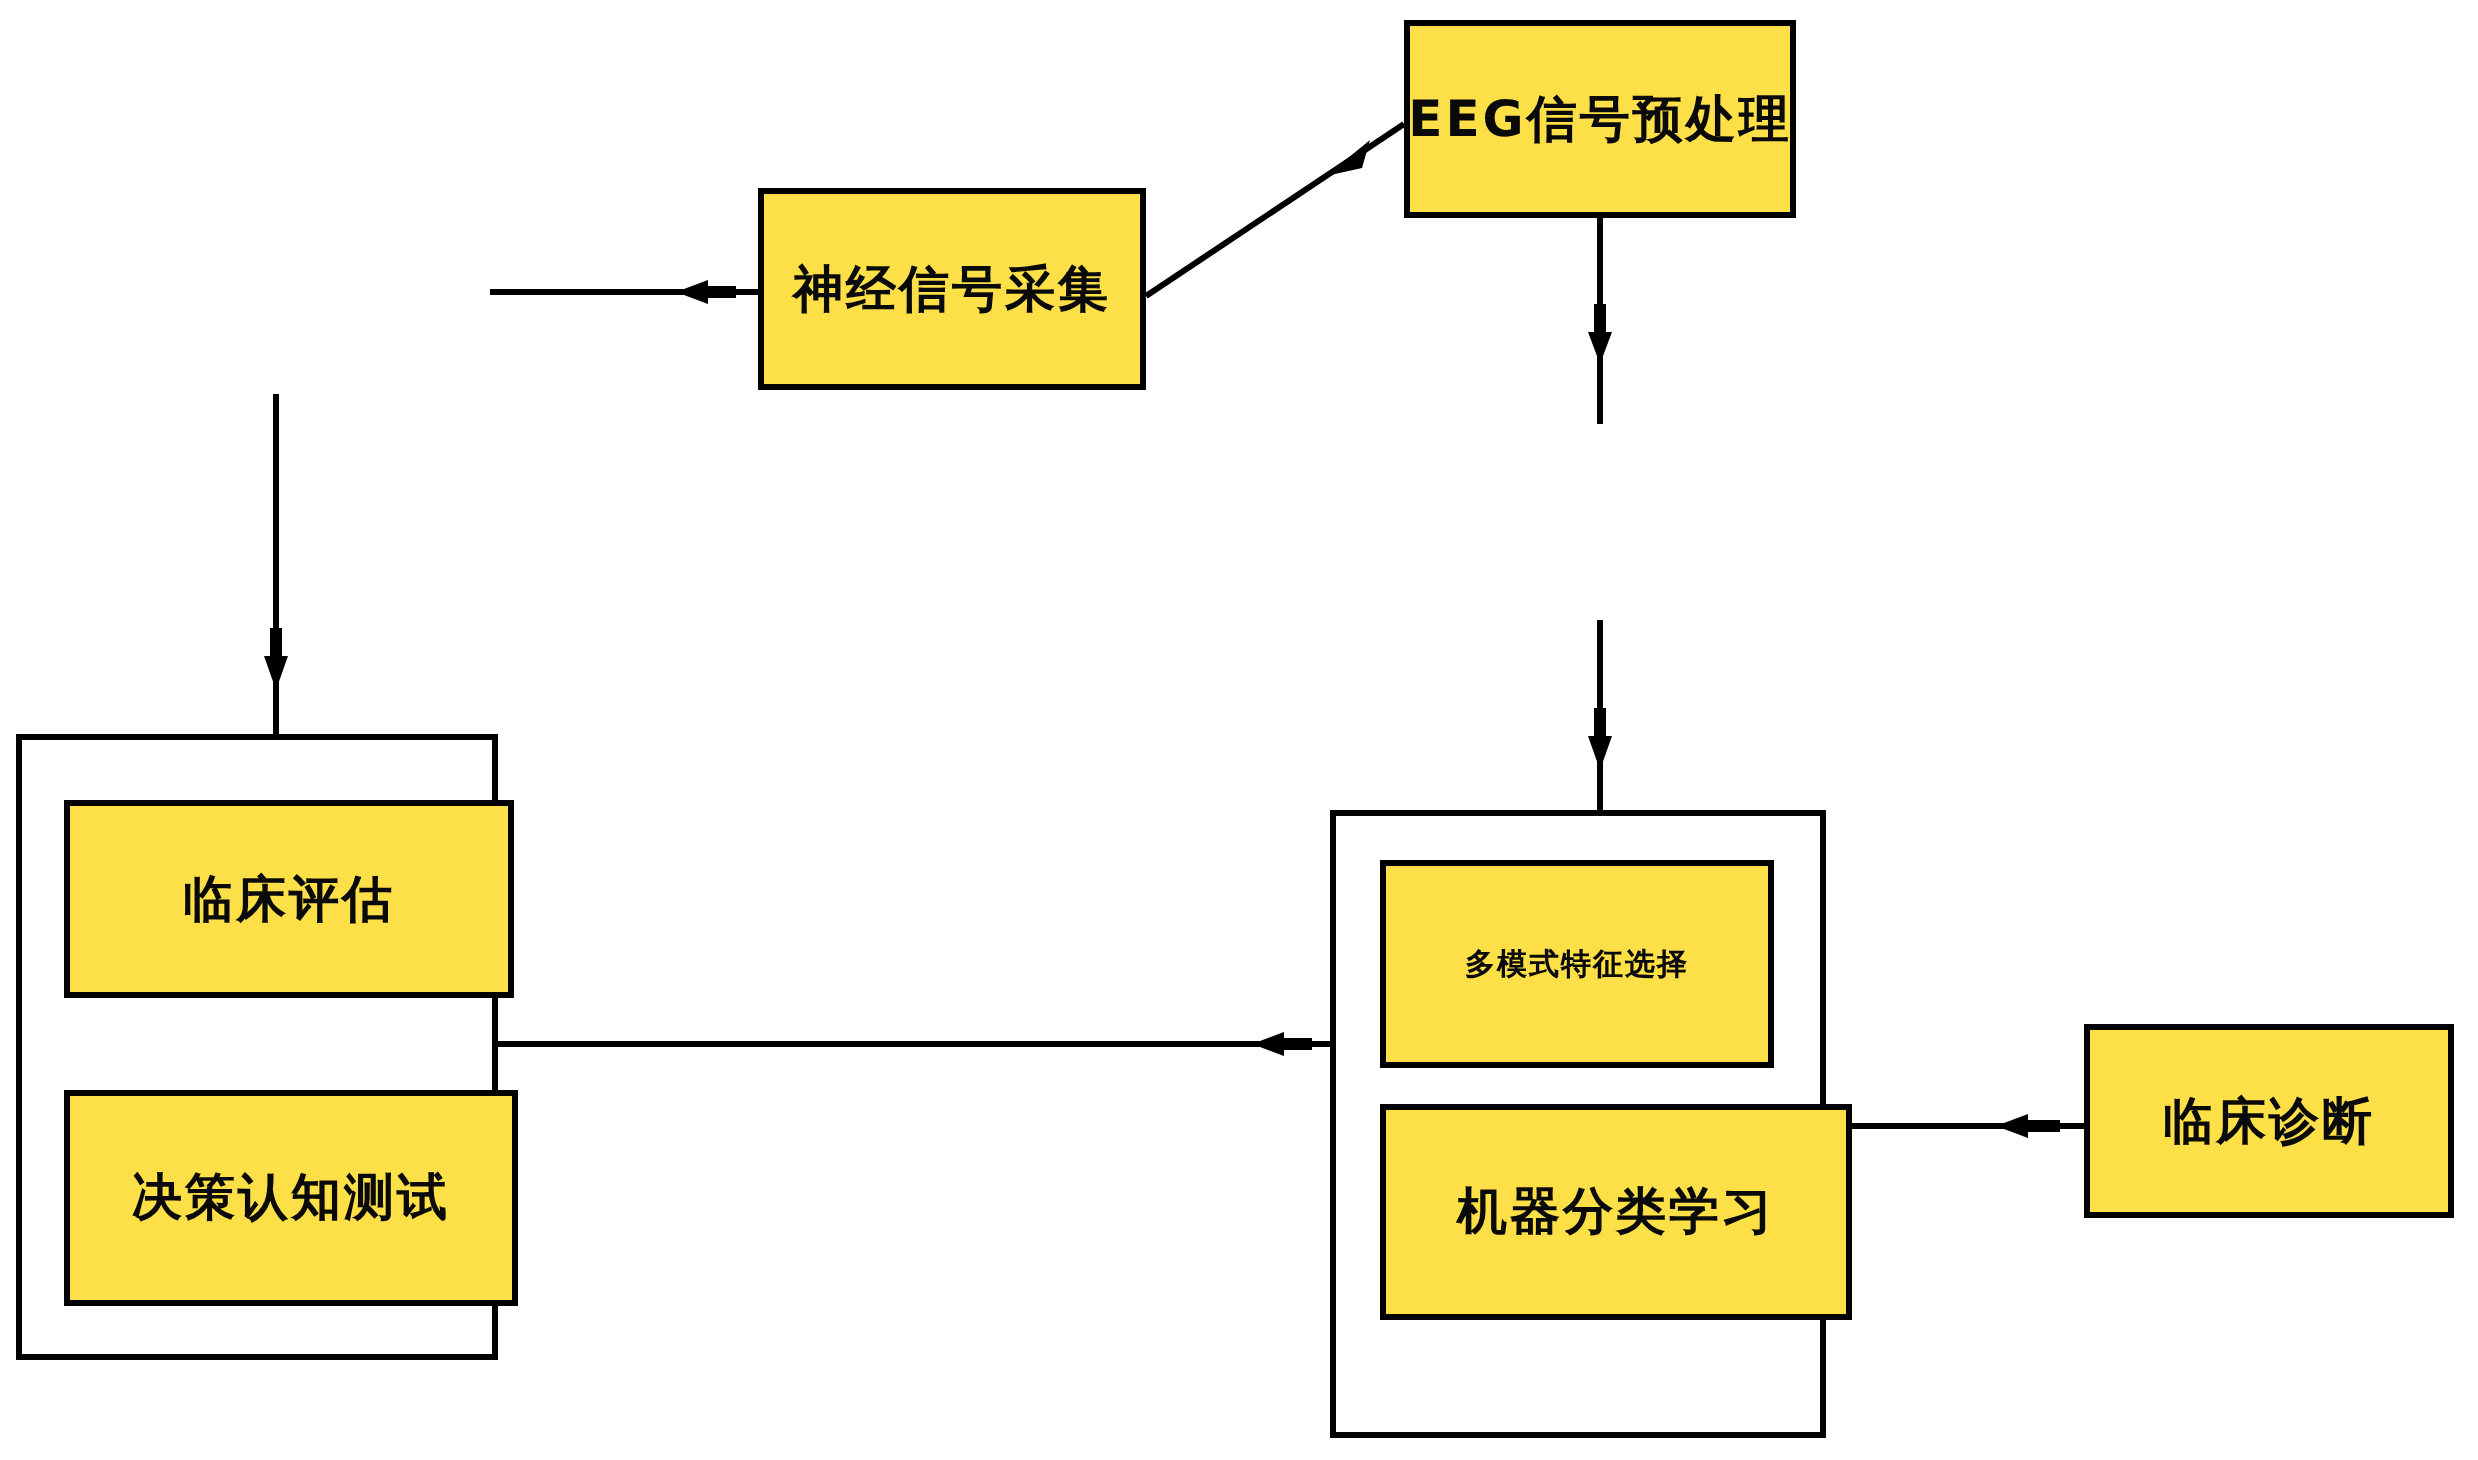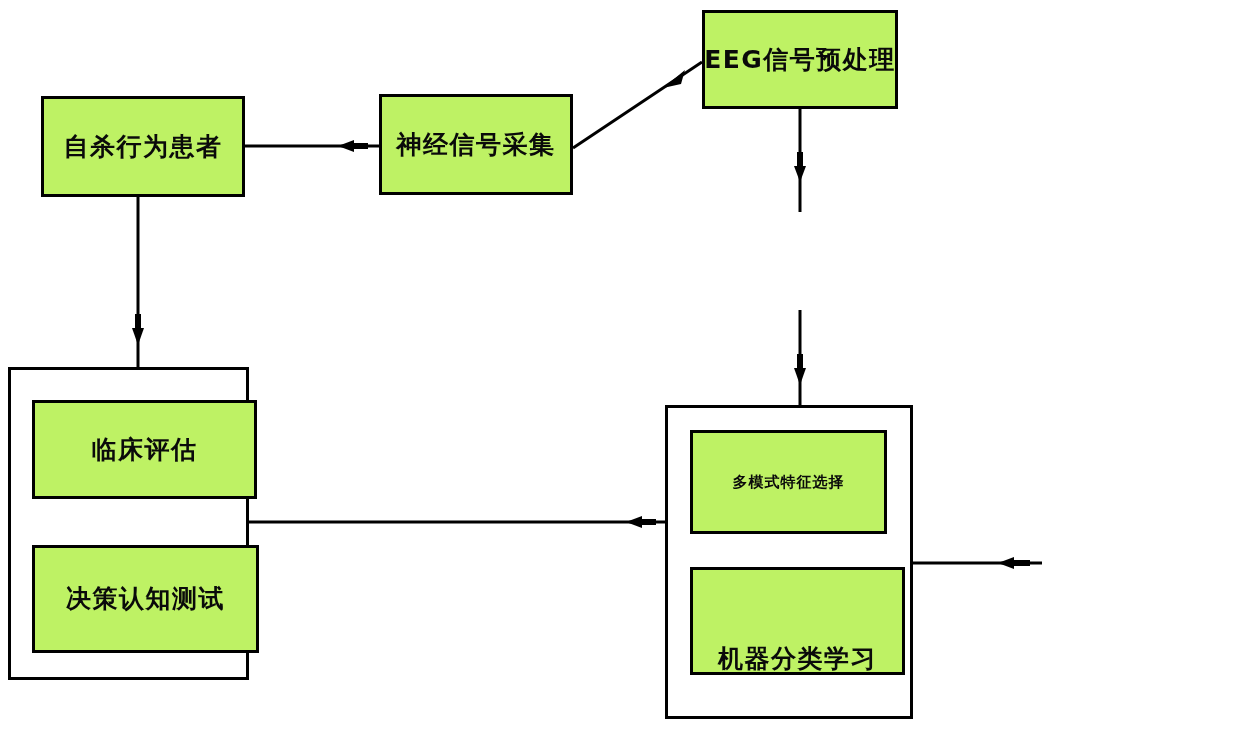--- a/index.html
+++ b/index.html
@@ -14,21 +14,21 @@
     position: relative;
     width: 1239px;
     height: 730px;
     background: #ffffff;
     overflow: hidden;
   }
   .node {
     position: absolute;
     box-sizing: border-box;
     border: 3px solid #000000;
-    background: #bef264;
+    background: #fde047;
     display: flex;
     align-items: center;
     justify-content: center;
     text-align: center;
   }
   .group {
     position: absolute;
     box-sizing: border-box;
     border: 3px solid #000000;
     background: #ffffff;
@@ -61,21 +61,21 @@
   #n-preprocess    { left: 702px;  top: 10px;  width: 196px; height: 99px;  }
   #n-network       { left: 702px;  top: 212px; width: 196px; height: 98px;  }
   #n-diagnosis     { left: 1042px; top: 512px; width: 185px; height: 97px;  }
 
   #g-left          { left: 8px;   top: 367px; width: 241px; height: 313px; }
   #n-clinical      { left: 32px;  top: 400px; width: 225px; height: 99px;  }
   #n-cognitive     { left: 32px;  top: 545px; width: 227px; height: 108px; }
 
   #g-right         { left: 665px; top: 405px; width: 248px; height: 314px; }
   #n-feature       { left: 690px; top: 430px; width: 197px; height: 104px; }
-  #n-classify      { left: 690px; top: 567px; width: 215px; height: 108px; align-items: flex-end; }
+  #n-classify      { left: 690px; top: 552px; width: 236px; height: 108px; }
 </style>
 </head>
 <body>
 
 <div id="canvas">
 
   <svg id="edges" viewBox="0 0 1239 730" xmlns="http://www.w3.org/2000/svg">
 
     <g>
       <line x1="245" y1="146" x2="379" y2="146" stroke="#000000" stroke-width="3"></line>
@@ -112,23 +112,20 @@
       <polygon points="642,519 656,519 656,525 642,525" fill="#000000"></polygon>
     </g>
 
     <g>
       <line x1="913" y1="563" x2="1042" y2="563" stroke="#000000" stroke-width="3"></line>
       <polygon points="998,563 1014,557 1014,569" fill="#000000"></polygon>
       <polygon points="1014,560 1030,560 1030,566 1014,566" fill="#000000"></polygon>
     </g>
   </svg>
 
-  <div class="node" id="n-patient">
-    <span class="node-label">自杀行为患者</span>
-  </div>
 
   <div class="node" id="n-acquisition">
     <span class="node-label">神经信号采集</span>
   </div>
 
   <div class="node" id="n-preprocess">
     <span class="node-label">EEG信号预处理</span>
   </div>
 
 
@@ -145,14 +142,17 @@
   <div class="group" id="g-right"></div>
 
   <div class="node" id="n-feature">
     <span class="node-label label-small">多模式特征选择</span>
   </div>
 
   <div class="node" id="n-classify">
     <span class="node-label">机器分类学习</span>
   </div>
 
+  <div class="node" id="n-diagnosis">
+    <span class="node-label">临床诊断</span>
+  </div>
 
 </div>
 
 </body></html>

